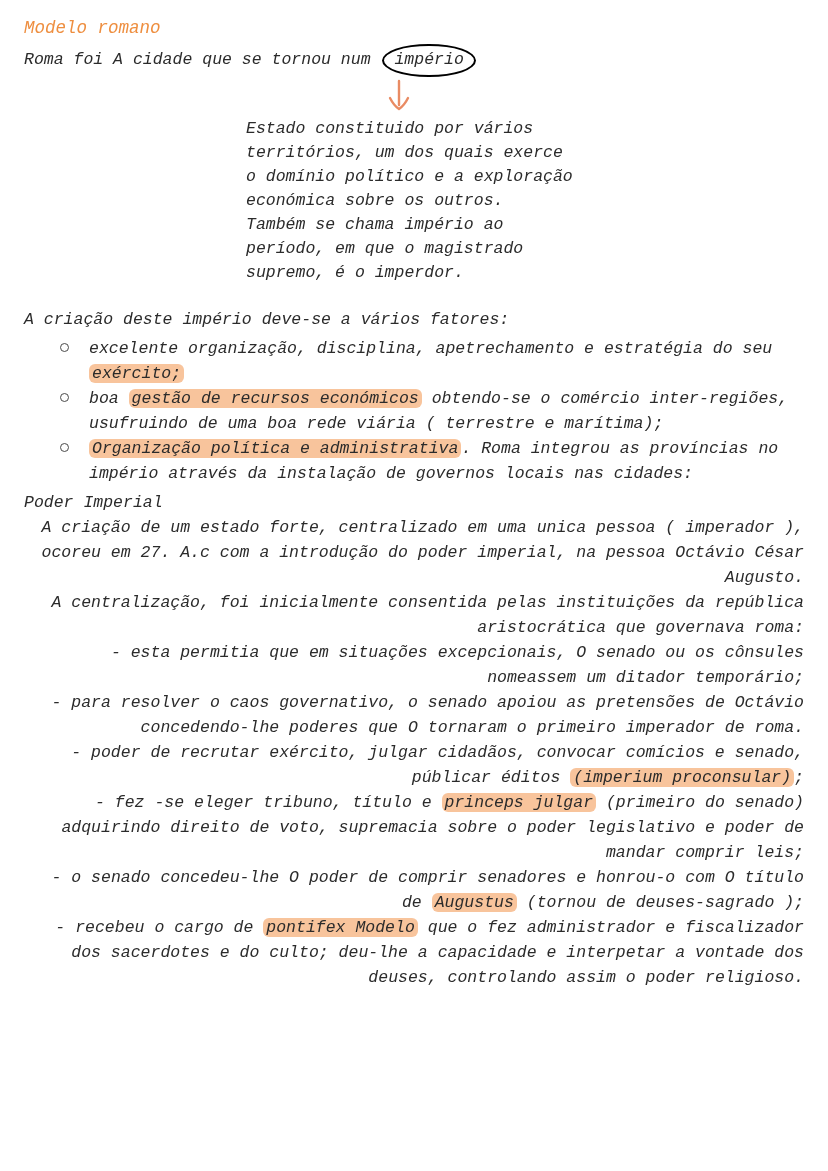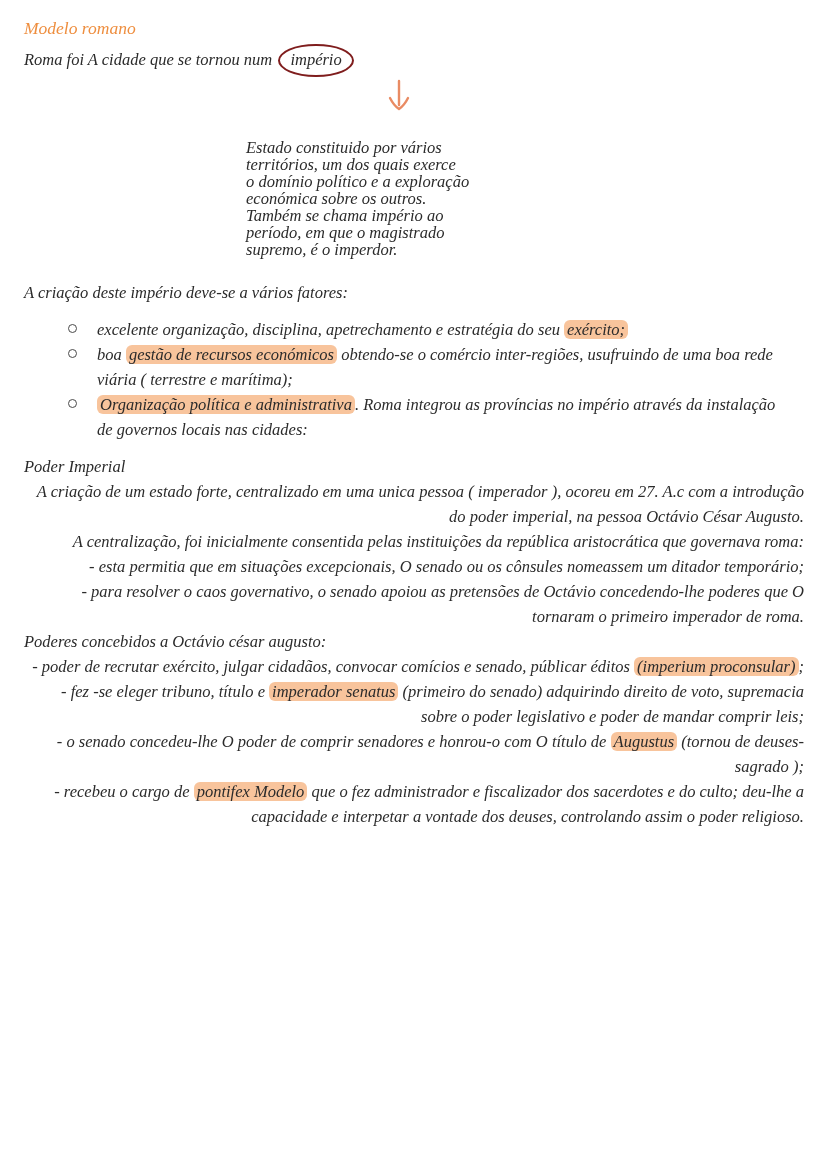--- a/index.html
+++ b/index.html
@@ -1,58 +1,58 @@
 <!DOCTYPE html>
 <html><head>
 <meta charset="utf-8">
 <style>
   html,body{margin:0;padding:0;background:#ffffff;}
   .page{
     position:relative;
     width:828px;height:1171px;
     background:#ffffff;
-    font-family:Liberation Serif, serif;
+    font-family:Liberation Mono, monospace;
     font-style:italic;
     color:#2b2b2b;
     font-size:16.5px;
     line-height:25px;
     box-sizing:border-box;
     padding:16px 24px 0 24px;
     overflow:hidden;
   }
   .title{
     color:#ee8e3f;
     font-size:17.5px;
     margin:0 0 3px 0;
   }
   .intro{
     white-space:nowrap;
   }
   .circled{
     display:inline-block;
-    border:2px solid #7f1d1d;
+    border:2px solid #000000;
     border-radius:50% / 50%;
     padding:1px 10px 3px 10px;
     margin-left:2px;
   }
   .arrow-wrap{
     height:38px;
     padding-left:360px;
     margin-top:2px;
   }
   .definition{
     margin-left:222px;
-    margin-top:22px;
+    margin-top:0;
     white-space:pre-line;
-    line-height:17px;
+    line-height:24px;
     width:330px;
   }
   .factors{margin-top:22px;}
   .factors-intro{margin-bottom:0;}
-  .bullets{margin:12px;padding:0;list-style:none;}
+  .bullets{margin:4px;padding:0;list-style:none;}
   .bullet{
     display:flex;
     align-items:flex-start;
     padding-left:32px;
   }
   .bullet .marker{
     flex:0 0 auto;
     width:7px;height:7px;
     border:1.5px solid #4a4a4a;
     border-radius:50%;
@@ -114,20 +114,19 @@
 
   <div class="section">
     <div class="heading">Poder Imperial</div>
     <div class="line">A criação de um estado forte, centralizado em uma unica pessoa ( imperador ), ocoreu em 27. A.c com a introdução do poder imperial, na pessoa Octávio César Augusto.</div>
     <div class="line">A centralização, foi inicialmente consentida pelas instituições da república aristocrática que governava roma:</div>
     <div class="line">- esta permitia que em situações excepcionais, O senado ou os cônsules nomeassem um ditador temporário;</div>
     <div class="line">- para resolver o caos governativo, o senado apoiou as pretensões de Octávio concedendo-lhe poderes que O tornaram o primeiro imperador de roma.</div>
   </div>
 
   <div class="section">
-    <div class="heading">Poderes concebidos a Octávio césar augusto:</div>
     <div class="line"><span>- poder de recrutar exército, julgar cidadãos, convocar comícios e senado, públicar éditos </span><span class="hl">(imperium proconsular)</span><span>;</span></div>
-    <div class="line"><span>- fez -se eleger tribuno, título e </span><span class="hl">imperador senatus</span><span> (primeiro do senado) adquirindo direito de voto, supremacia sobre o poder legislativo e poder de mandar comprir leis;</span></div>
+    <div class="line"><span>- fez -se eleger tribuno, título e </span><span class="hl">princeps julgar</span><span> (primeiro do senado) adquirindo direito de voto, supremacia sobre o poder legislativo e poder de mandar comprir leis;</span></div>
     <div class="line"><span>- o senado concedeu-lhe O poder de comprir senadores e honrou-o com O título de </span><span class="hl">Augustus</span><span> (tornou de deuses-sagrado );</span></div>
     <div class="line"><span>- recebeu o cargo de </span><span class="hl">pontifex Modelo</span><span> que o fez administrador e fiscalizador dos sacerdotes e do culto; deu-lhe a capacidade e interpetar a vontade dos deuses, controlando assim o poder religioso.</span></div>
   </div>
 
 </div>
 
 </body></html>

